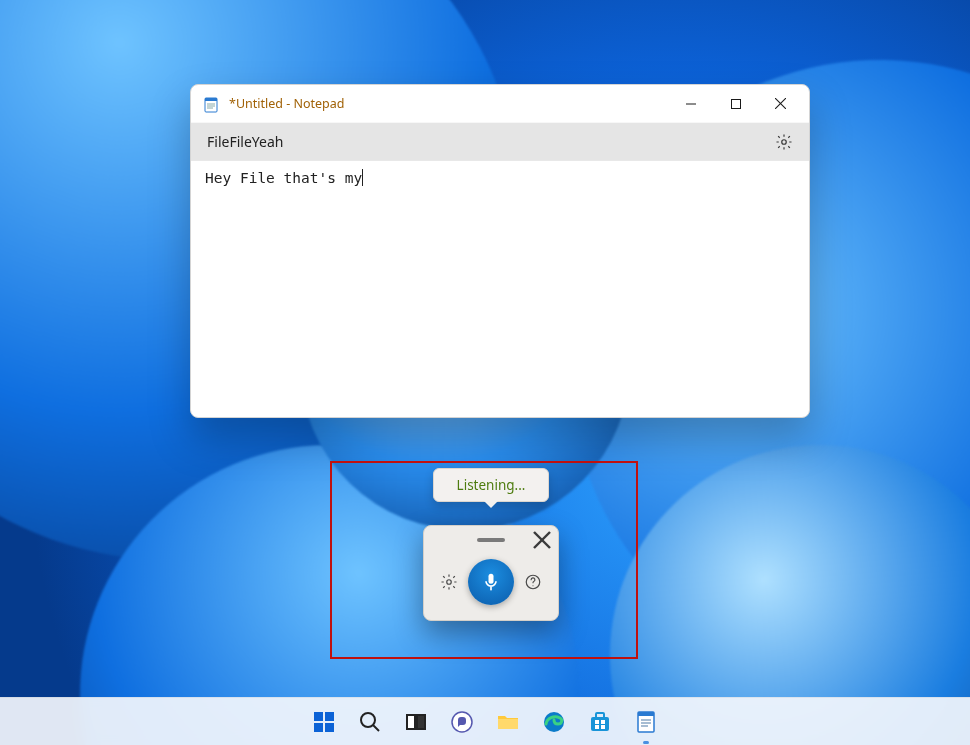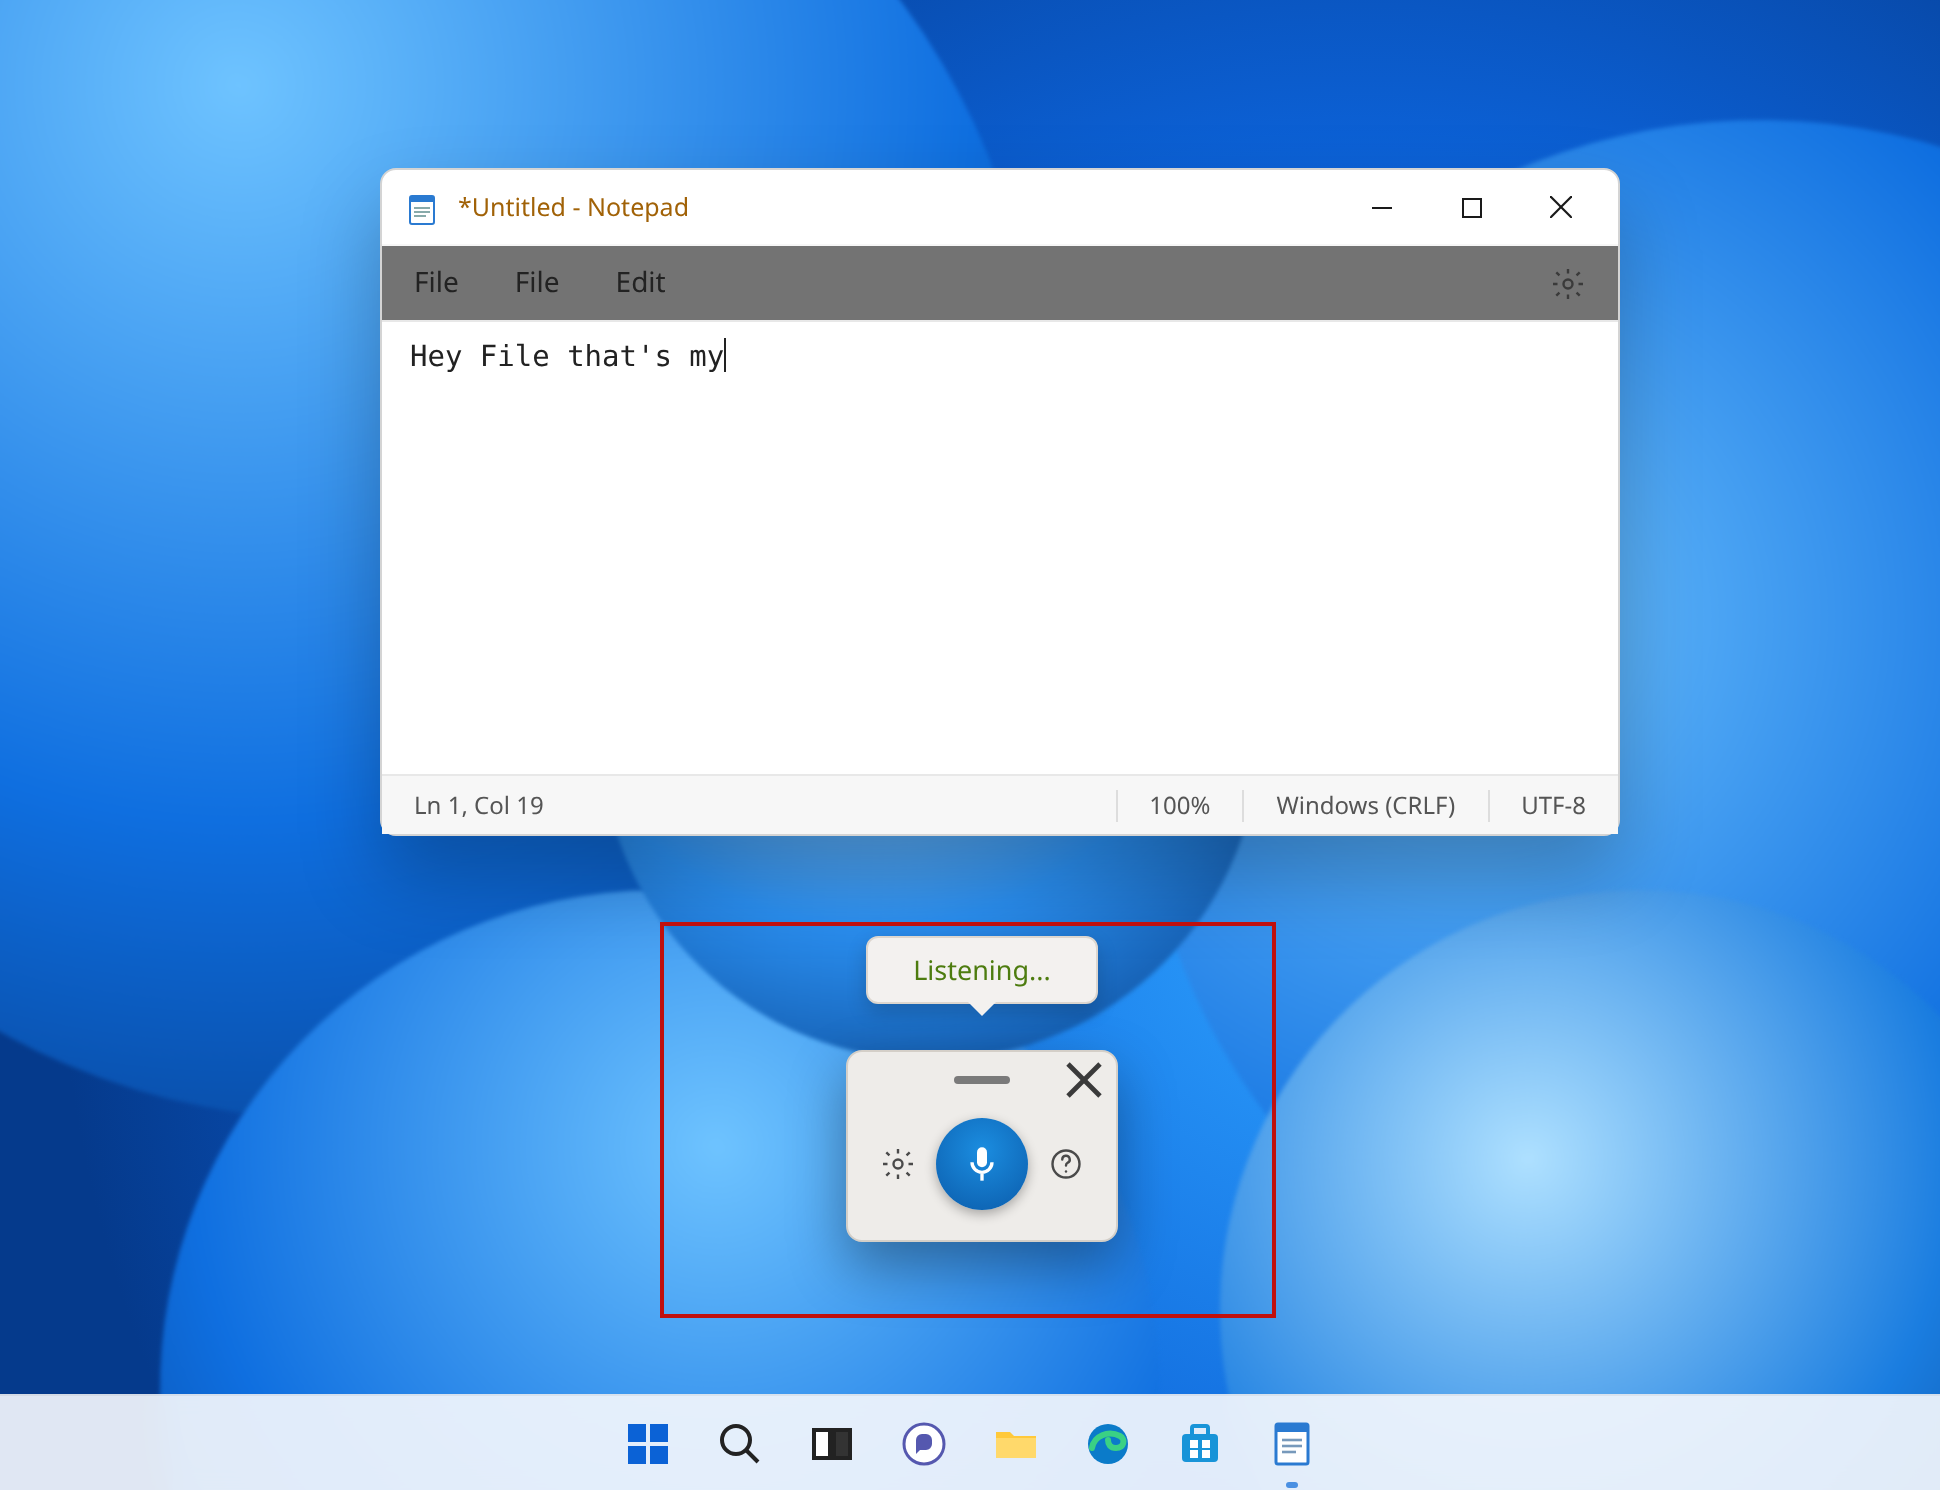--- a/index.html
+++ b/index.html
@@ -39,22 +39,22 @@
     height: 38px; display:flex; align-items:center; padding: 0 6px 0 12px;
     border-bottom: 1px solid rgba(0,0,0,0.03);
   }
   .titlebar .app-icon { width:16px;height:16px; margin-right:10px; }
   .titlebar .title { font-size:12.5px; color:#a16207; flex:1; }
   .winbtn { width:45px; height:30px; display:flex;align-items:center;justify-content:center;
     border:none;background:transparent;cursor:default;}
   .winbtn svg { width:10px;height:10px; stroke:#1a1a1a; stroke-width:1; fill:none;}
   .close-btn svg { width:11px;height:11px;}
   .menubar {
-    height:38px; display:flex; align-items:center; gap:28px; padding:0 16px;
-    border-bottom:1px solid #e8e8e8; background:#737373;
+    height:38px; display:flex; align-items:center; padding:0 16px;
+    border-bottom:1px solid #e8e8e8; background:#e5e5e5;
     font-size:14px; color:#222;
   }
   .menubar .spacer { flex:1; }
   .menubar .menu-item { cursor:default; }
   .menubar .gear { width:18px;height:18px; }
   .editor {
     flex:1; padding:8px 14px; font-family: Consolas, monospace; font-size:14.5px;
     color:#222; position:relative;
   }
   .editor .caret {
@@ -158,41 +158,31 @@
       <button class="winbtn close-btn">
         <svg viewBox="0 0 10 10">
             <line x1="0" y1="0" x2="10" y2="10"></line>
             <line x1="10" y1="0" x2="0" y2="10"></line>
           </svg>
       </button>
     </div>
     <div class="menubar">
       <span class="menu-item">File</span>
       <span class="menu-item">File</span>
-      <span class="menu-item">Edit</span>
+      <span class="menu-item">Yeah</span>
       <span class="spacer"></span>
       <span class="gear">
         <svg viewBox="0 0 24 24" fill="none" stroke="#3a3a3a" stroke-width="1.6">
           <circle cx="12" cy="12" r="3"></circle>
           <path d="M12 2v3M12 19v3M4.2 4.2l2.1 2.1M17.7 17.7l2.1 2.1M2 12h3M19 12h3M4.2 19.8l2.1-2.1M17.7 6.3l2.1-2.1"></path>
         </svg>
       </span>
     </div>
     <div class="editor">
       <span>Hey File that's my</span><span class="caret"></span>
-    </div>
-    <div class="statusbar">
-      <span class="cell">Ln 1, Col 19</span>
-      <span class="grow"></span>
-      <span class="sep"></span>
-      <span class="cell">100%</span>
-      <span class="sep"></span>
-      <span class="cell">Windows (CRLF)</span>
-      <span class="sep"></span>
-      <span class="cell">UTF-8</span>
     </div>
   </div>
 
   <div class="annotation-box"></div>
 
   <div class="voice">
     <div class="tooltip">Listening...</div>
     <div class="voice-card">
       <div class="voice-header">
         <div class="drag-handle"></div>

